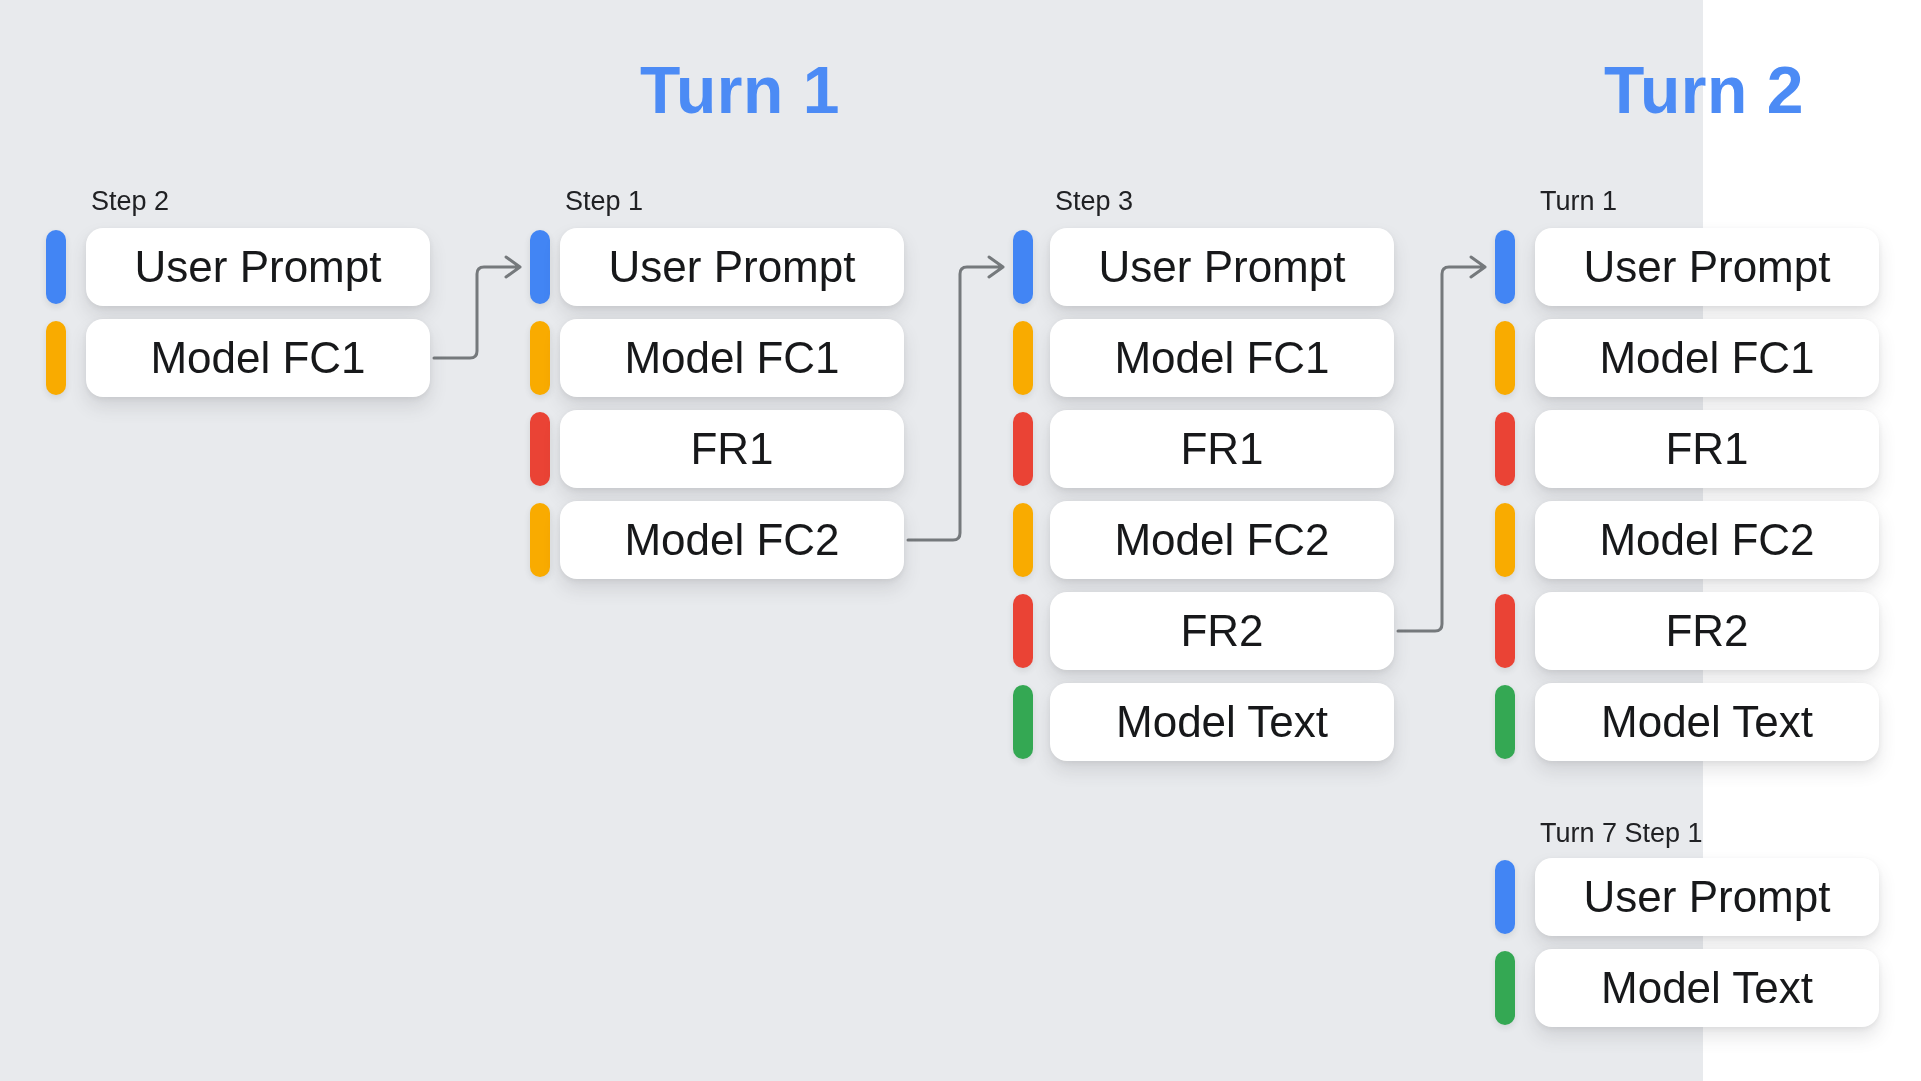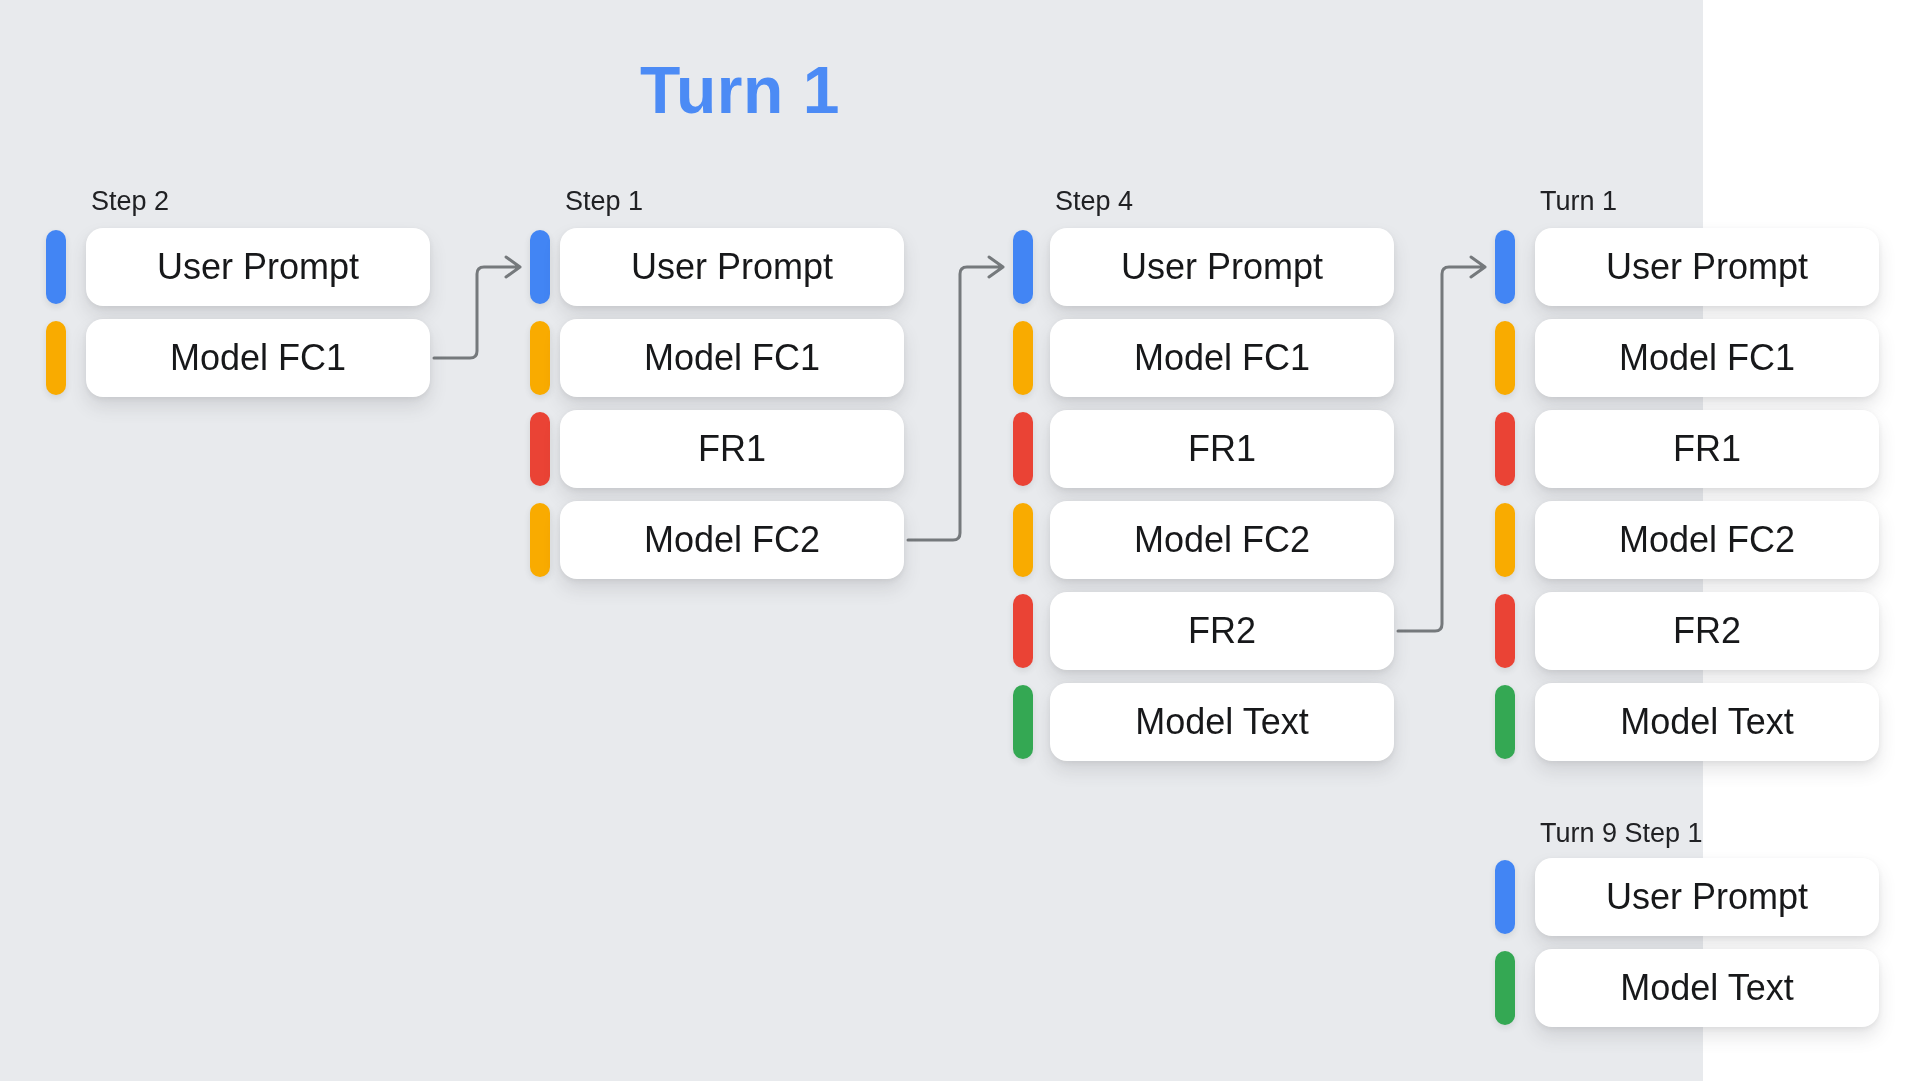--- a/index.html
+++ b/index.html
@@ -45,21 +45,21 @@
     box-shadow: 0 3px 6px rgba(60,64,67,0.12);
   }
   .card {
     position: absolute;
     background: var(--card, #ffffff);
     border-radius: 17px;
     box-shadow: 0 10px 18px rgba(60,64,67,0.13), 0 2px 5px rgba(60,64,67,0.08);
     display: flex;
     align-items: center;
     justify-content: center;
-    font-size: 36px;
+    font-size: 44px;
     color: var(--boxtext, #17181a);
     white-space: nowrap;
   }
   .arrows-svg {
     position: absolute;
     left: 0;
     top: 0;
     pointer-events: none;
   }
   .arrow-line {
@@ -68,41 +68,42 @@
     stroke-width: 3;
     stroke-linecap: round;
     stroke-linejoin: round;
   }
 </style>
 </head>
 <body>
 
 <div class="canvas">
   <h1 class="big-title t1">Turn 1</h1>
+  <h1 class="big-title t2">Turn 2</h1>
   <svg class="arrows-svg" id="arrows-layer" width="1921" height="1081" viewBox="0 0 1921 1081">
       <path d="M 434 358 L 470 358 Q 477 358 477 351 L 477 274 Q 477 267 484 267 L 520 267 M 506 257 L 520 267 L 506 277" class="arrow-line"></path>
       <path d="M 908 540 L 953 540 Q 960 540 960 533 L 960 274 Q 960 267 967 267 L 1003 267 M 989 257 L 1003 267 L 989 277" class="arrow-line"></path>
       <path d="M 1398 631 L 1435 631 Q 1442 631 1442 624 L 1442 274 Q 1442 267 1449 267 L 1485 267 M 1471 257 L 1485 267 L 1471 277" class="arrow-line"></path>
     </svg>
   <div id="columns-layer">
       <div class="col-label" style="left: 91px; top: 186px;">Step 2</div>
       <div class="role-bar" style="left: 46px; top: 230px; height: 74px; background: rgb(66, 133, 244);"></div>
       <div class="card" style="left: 86px; top: 228px; width: 344px; height: 78px;">User Prompt</div>
       <div class="role-bar" style="left: 46px; top: 321px; height: 74px; background: rgb(249, 171, 0);"></div>
       <div class="card" style="left: 86px; top: 319px; width: 344px; height: 78px;">Model FC1</div>
       <div class="col-label" style="left: 565px; top: 186px;">Step 1</div>
       <div class="role-bar" style="left: 530px; top: 230px; height: 74px; background: rgb(66, 133, 244);"></div>
       <div class="card" style="left: 560px; top: 228px; width: 344px; height: 78px;">User Prompt</div>
       <div class="role-bar" style="left: 530px; top: 321px; height: 74px; background: rgb(249, 171, 0);"></div>
       <div class="card" style="left: 560px; top: 319px; width: 344px; height: 78px;">Model FC1</div>
       <div class="role-bar" style="left: 530px; top: 412px; height: 74px; background: rgb(234, 67, 53);"></div>
       <div class="card" style="left: 560px; top: 410px; width: 344px; height: 78px;">FR1</div>
       <div class="role-bar" style="left: 530px; top: 503px; height: 74px; background: rgb(249, 171, 0);"></div>
       <div class="card" style="left: 560px; top: 501px; width: 344px; height: 78px;">Model FC2</div>
-      <div class="col-label" style="left: 1055px; top: 186px;">Step 4</div>
+      <div class="col-label" style="left: 1055px; top: 186px;">Step 3</div>
       <div class="role-bar" style="left: 1013px; top: 230px; height: 74px; background: rgb(66, 133, 244);"></div>
       <div class="card" style="left: 1050px; top: 228px; width: 344px; height: 78px;">User Prompt</div>
       <div class="role-bar" style="left: 1013px; top: 321px; height: 74px; background: rgb(249, 171, 0);"></div>
       <div class="card" style="left: 1050px; top: 319px; width: 344px; height: 78px;">Model FC1</div>
       <div class="role-bar" style="left: 1013px; top: 412px; height: 74px; background: rgb(234, 67, 53);"></div>
       <div class="card" style="left: 1050px; top: 410px; width: 344px; height: 78px;">FR1</div>
       <div class="role-bar" style="left: 1013px; top: 503px; height: 74px; background: rgb(249, 171, 0);"></div>
       <div class="card" style="left: 1050px; top: 501px; width: 344px; height: 78px;">Model FC2</div>
       <div class="role-bar" style="left: 1013px; top: 594px; height: 74px; background: rgb(234, 67, 53);"></div>
       <div class="card" style="left: 1050px; top: 592px; width: 344px; height: 78px;">FR2</div>
@@ -114,19 +115,19 @@
       <div class="role-bar" style="left: 1495px; top: 321px; height: 74px; background: rgb(249, 171, 0);"></div>
       <div class="card" style="left: 1535px; top: 319px; width: 344px; height: 78px;">Model FC1</div>
       <div class="role-bar" style="left: 1495px; top: 412px; height: 74px; background: rgb(234, 67, 53);"></div>
       <div class="card" style="left: 1535px; top: 410px; width: 344px; height: 78px;">FR1</div>
       <div class="role-bar" style="left: 1495px; top: 503px; height: 74px; background: rgb(249, 171, 0);"></div>
       <div class="card" style="left: 1535px; top: 501px; width: 344px; height: 78px;">Model FC2</div>
       <div class="role-bar" style="left: 1495px; top: 594px; height: 74px; background: rgb(234, 67, 53);"></div>
       <div class="card" style="left: 1535px; top: 592px; width: 344px; height: 78px;">FR2</div>
       <div class="role-bar" style="left: 1495px; top: 685px; height: 74px; background: rgb(52, 168, 83);"></div>
       <div class="card" style="left: 1535px; top: 683px; width: 344px; height: 78px;">Model Text</div>
-      <div class="col-label" style="left: 1540px; top: 818px;">Turn 9 Step 1</div>
+      <div class="col-label" style="left: 1540px; top: 818px;">Turn 7 Step 1</div>
       <div class="role-bar" style="left: 1495px; top: 860px; height: 74px; background: rgb(66, 133, 244);"></div>
       <div class="card" style="left: 1535px; top: 858px; width: 344px; height: 78px;">User Prompt</div>
       <div class="role-bar" style="left: 1495px; top: 951px; height: 74px; background: rgb(52, 168, 83);"></div>
       <div class="card" style="left: 1535px; top: 949px; width: 344px; height: 78px;">Model Text</div>
     </div>
 </div>
 
 </body></html>

